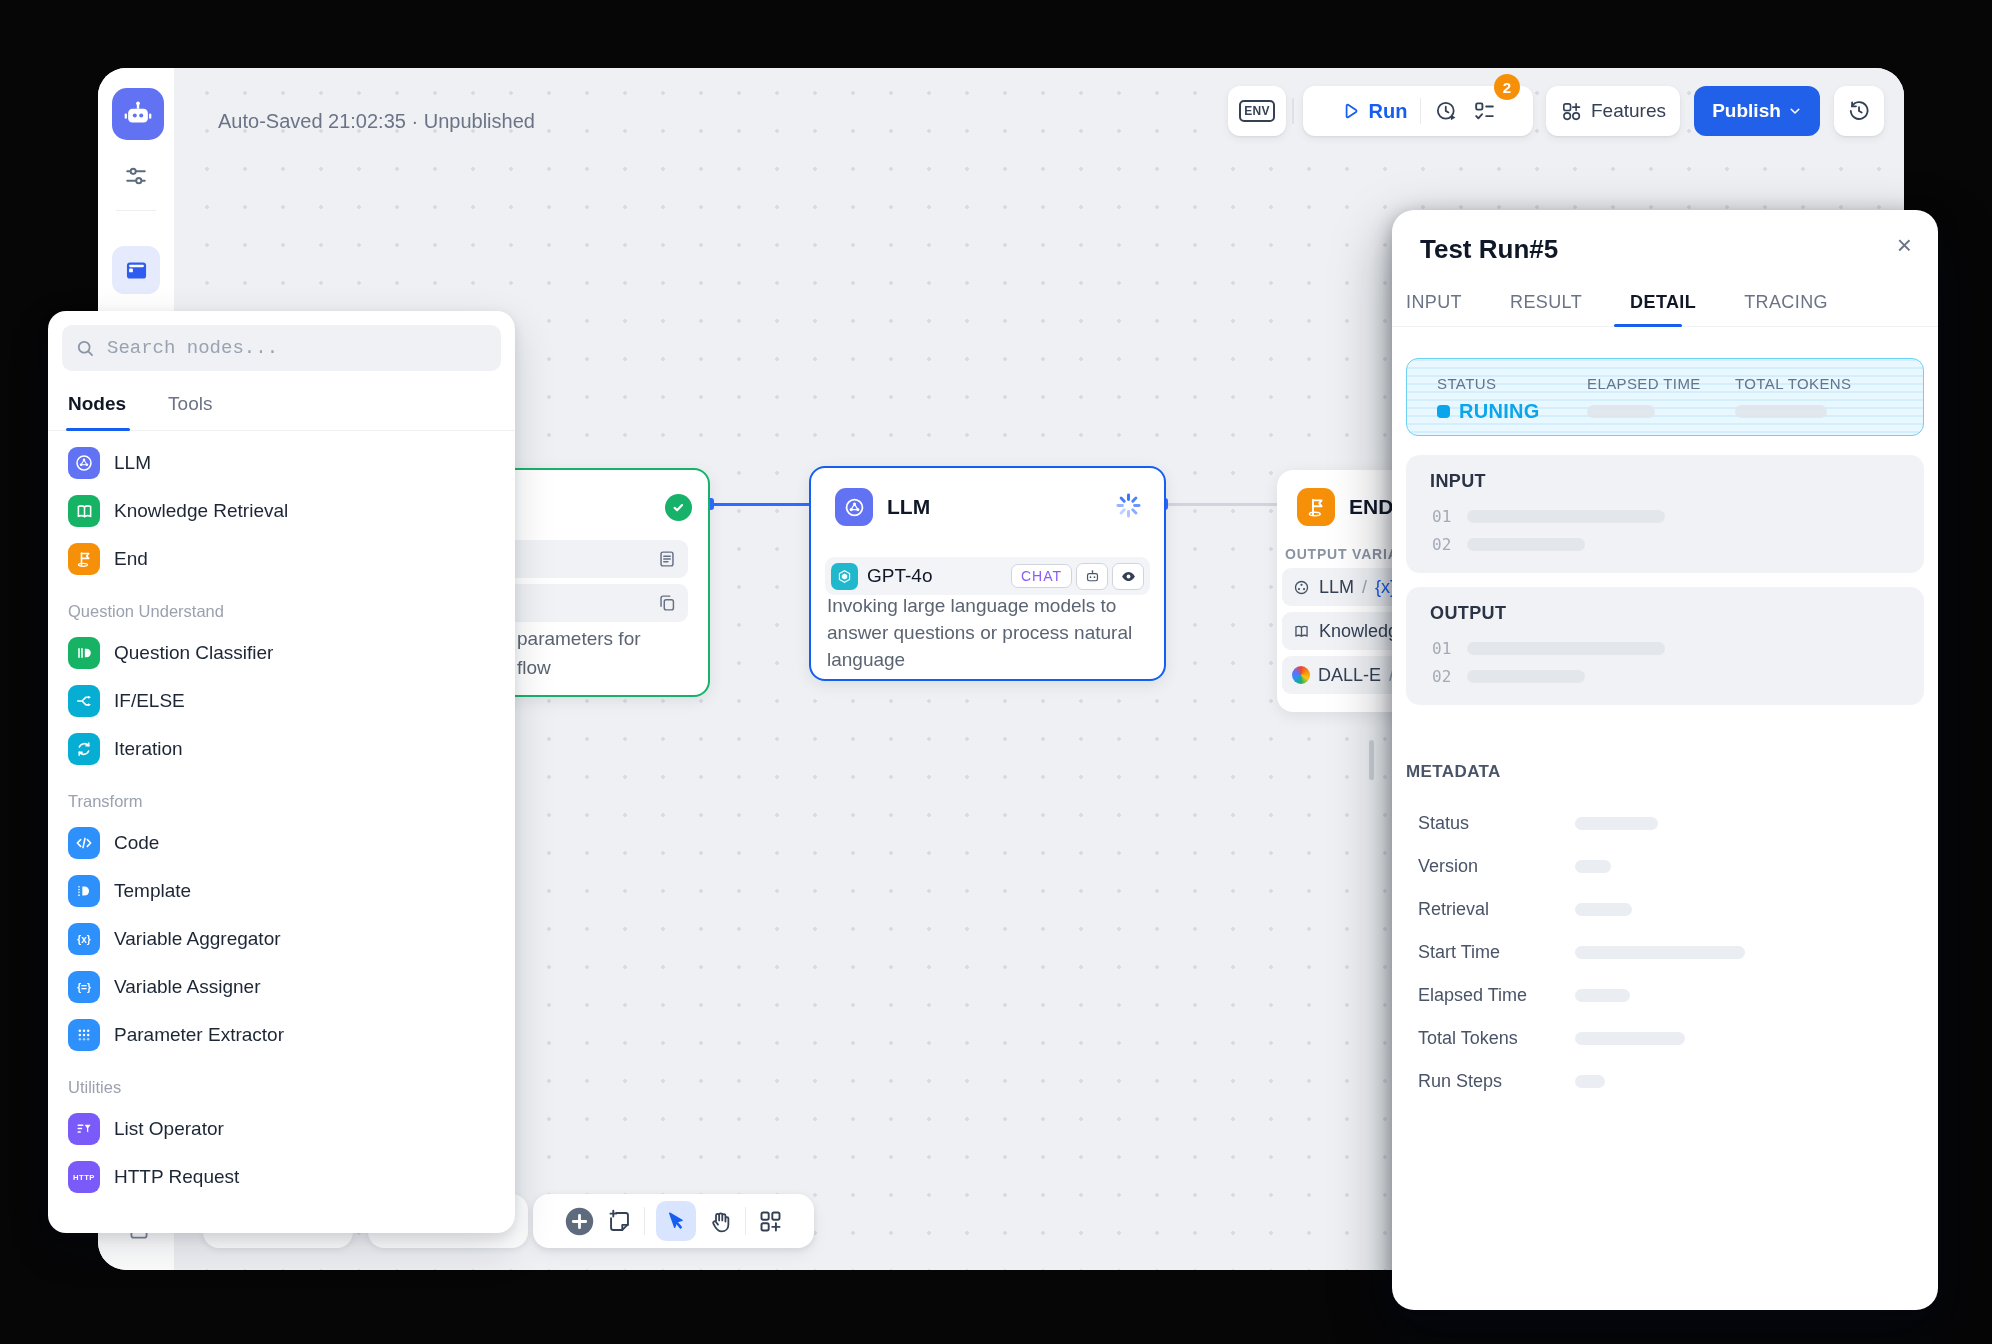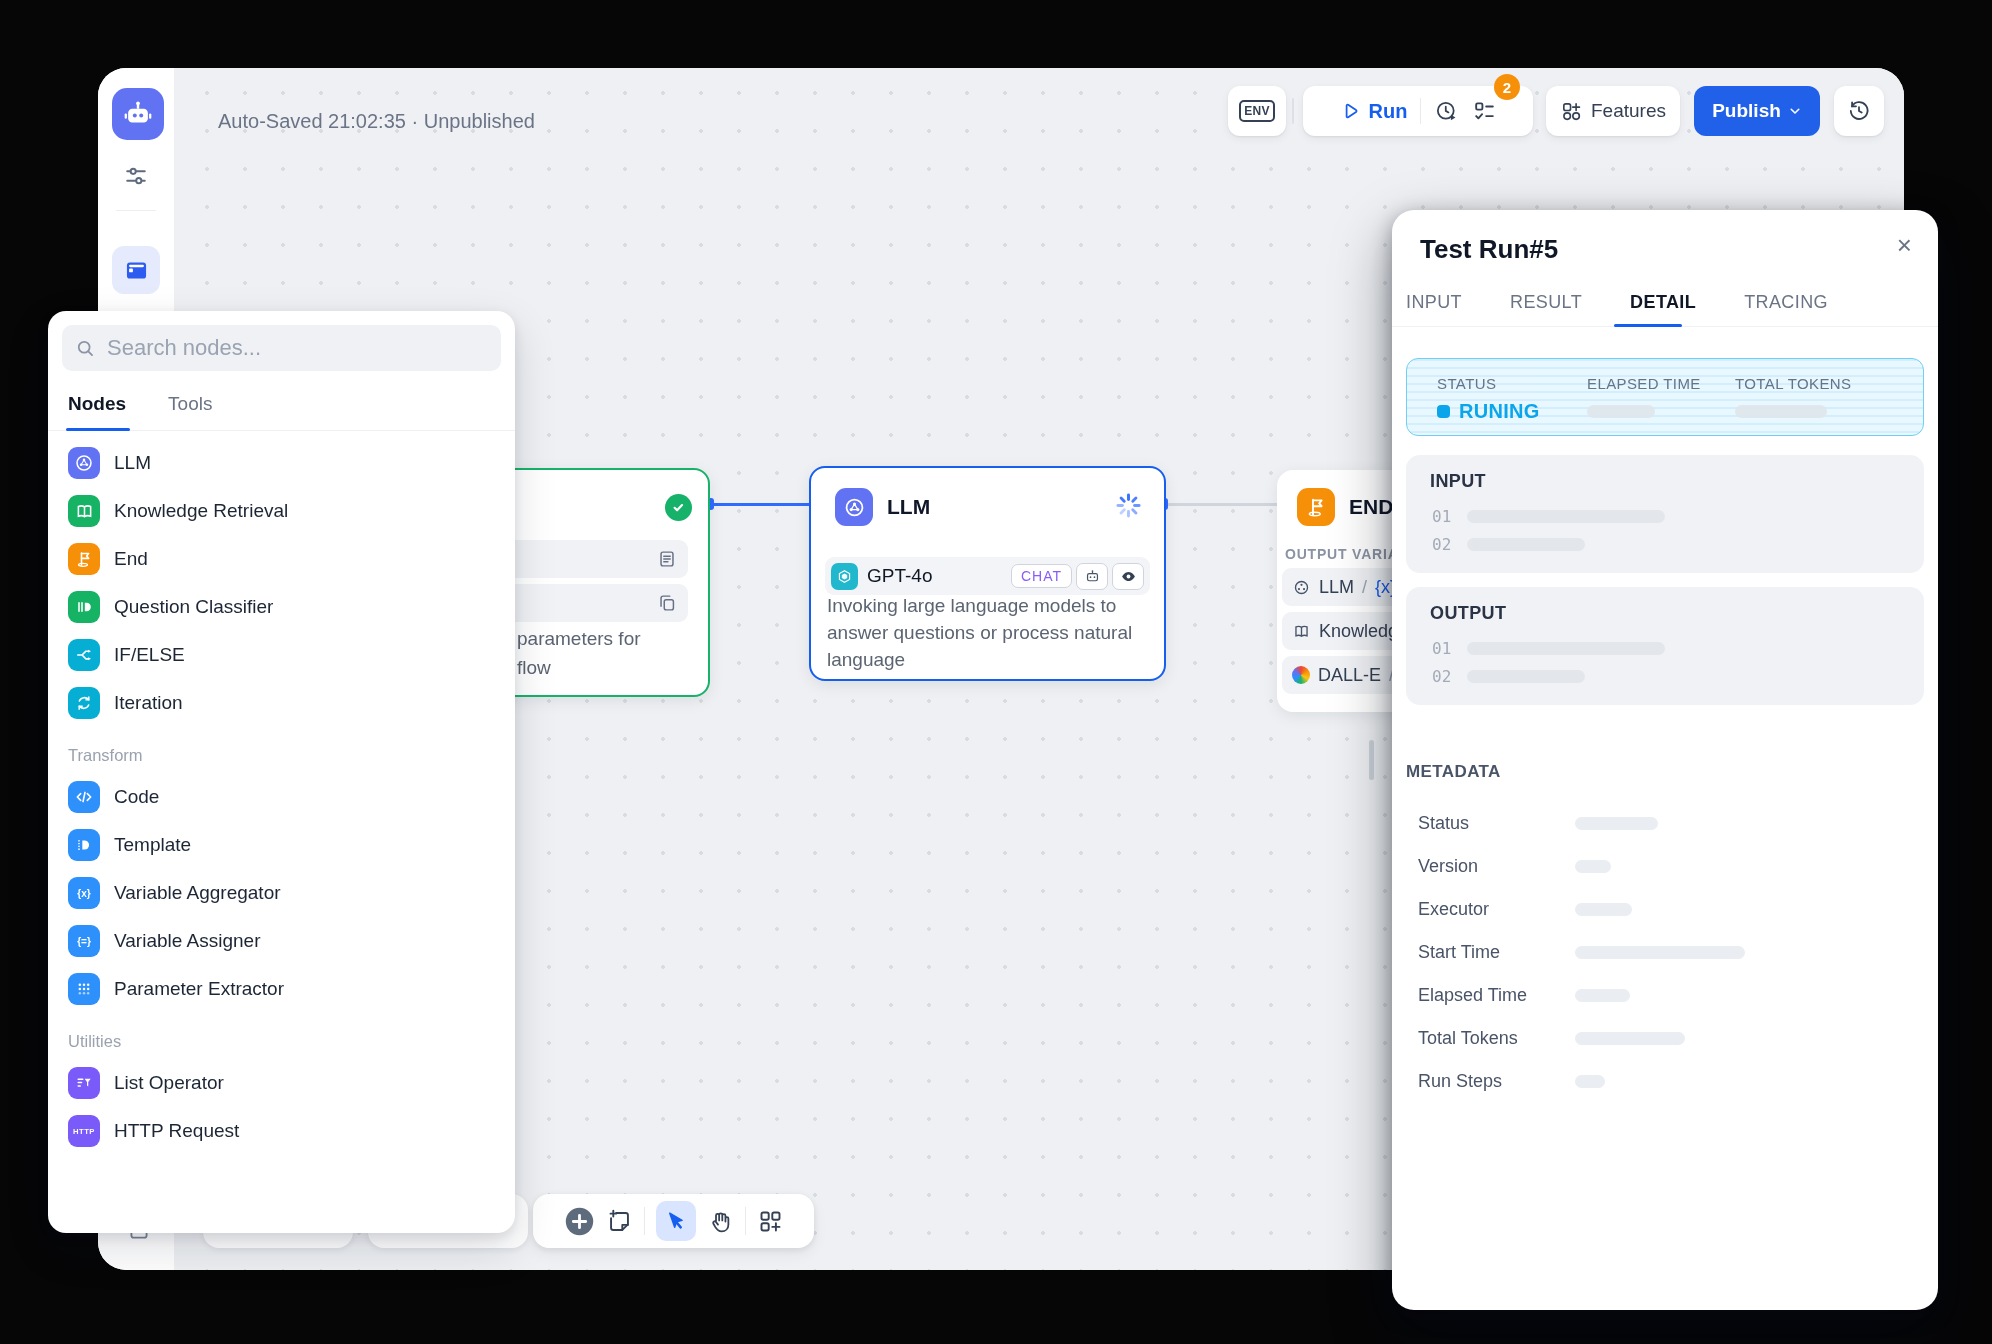--- a/index.html
+++ b/index.html
@@ -86,22 +86,22 @@
            justify-content:center;gap:11px;z-index:3;}
   .tb-sel{width:40px;height:40px;border-radius:10px;background:#d9e4ff;display:flex;align-items:center;justify-content:center;}
   .tb-div{width:1px;height:28px;background:#e8eaee;}
   .pill-frag{position:absolute;top:1194px;height:54px;border-radius:16px;background:#fff;
              box-shadow:0 2px 6px rgba(16,24,40,.08);z-index:2;}
 
   
   .search-panel{position:absolute;left:48px;top:311px;width:467px;height:922px;background:#fff;border-radius:18px;
                 box-shadow:0 4px 12px rgba(16,24,40,.1),0 16px 44px rgba(16,24,40,.14);z-index:10;overflow:hidden;}
   .search-box{margin:14px 14px 0;height:46px;background:#eff1f4;border-radius:10px;display:flex;align-items:center;padding:0 13px;}
-  .search-box input{border:none;outline:none;background:transparent;font-size:22px;color:#101828;margin-left:9px;flex:1;
-                    font-family:Liberation Sans, sans-serif;}
+  .search-box input{border:none;outline:none;background:transparent;font-size:19px;color:#101828;margin-left:9px;flex:1;
+                    font-family:Liberation Mono, monospace;}
   .search-box input::placeholder{color:#9aa3b2;}
   .np-tabs{display:flex;gap:42px;padding:0 20px;margin-top:18px;border-bottom:1px solid #eef0f2;position:relative;height:42px;}
   .np-tab{font-size:19px;color:#6b7486;padding-top:4px;}
   .np-tab.active{color:#101828;font-weight:bold;}
   .np-underline{position:absolute;left:18px;bottom:-1px;width:64px;height:3px;background:#155eef;border-radius:2px;}
   .np-list{padding:8px 10px 0;}
   .np-item{height:48px;display:flex;align-items:center;gap:14px;padding-left:10px;border-radius:10px;}
   .np-ic{width:32px;height:32px;border-radius:9px;flex:0 0 auto;display:flex;align-items:center;justify-content:center;}
   .np-item span.lbl{font-size:19px;color:#1c2635;font-weight:500;}
   .np-header{height:46px;display:flex;align-items:flex-end;padding:0 0 8px 10px;font-size:16.5px;color:#9aa2af;}
@@ -440,20 +440,21 @@
         <span class="np-ic c-orange">
           <svg width="20" height="20" viewBox="0 0 24 24" fill="none" stroke="#fff" stroke-width="1.9" stroke-linecap="round" stroke-linejoin="round">
             <path d="M9 19.5V4.8"></path>
             <path d="M9 5.4h8.6l-2.4 2.9 2.4 2.9H9"></path>
             <ellipse cx="10.8" cy="19" rx="5.4" ry="1.7" stroke-width="1.5"></ellipse>
           </svg>
         </span>
         <span class="lbl">End</span>
       </div>
 
+      <div class="np-header">Question Understand</div>
 
       <div class="np-item">
         <span class="np-ic c-green">
           <svg width="20" height="20" viewBox="0 0 24 24">
             <line x1="6" y1="7" x2="6" y2="17" stroke="#fff" stroke-width="1.9" stroke-linecap="round"></line>
             <line x1="9.6" y1="7" x2="9.6" y2="17" stroke="#fff" stroke-width="1.9" stroke-linecap="round"></line>
             <path d="M13 7h2.2a5 5 0 010 10H13z" fill="#fff"></path>
           </svg>
         </span>
         <span class="lbl">Question Classifier</span>
@@ -632,21 +633,21 @@
 
     <div class="md-row" style="top:603px;">
       <span class="md-label">Status</span>
       <span class="skel3" style="width:83px;"></span>
     </div>
     <div class="md-row" style="top:646px;">
       <span class="md-label">Version</span>
       <span class="skel3" style="width:36px;"></span>
     </div>
     <div class="md-row" style="top:689px;">
-      <span class="md-label">Executor</span>
+      <span class="md-label">Retrieval</span>
       <span class="skel3" style="width:57px;"></span>
     </div>
     <div class="md-row" style="top:732px;">
       <span class="md-label">Start Time</span>
       <span class="skel3" style="width:170px;"></span>
     </div>
     <div class="md-row" style="top:775px;">
       <span class="md-label">Elapsed Time</span>
       <span class="skel3" style="width:55px;"></span>
     </div>

